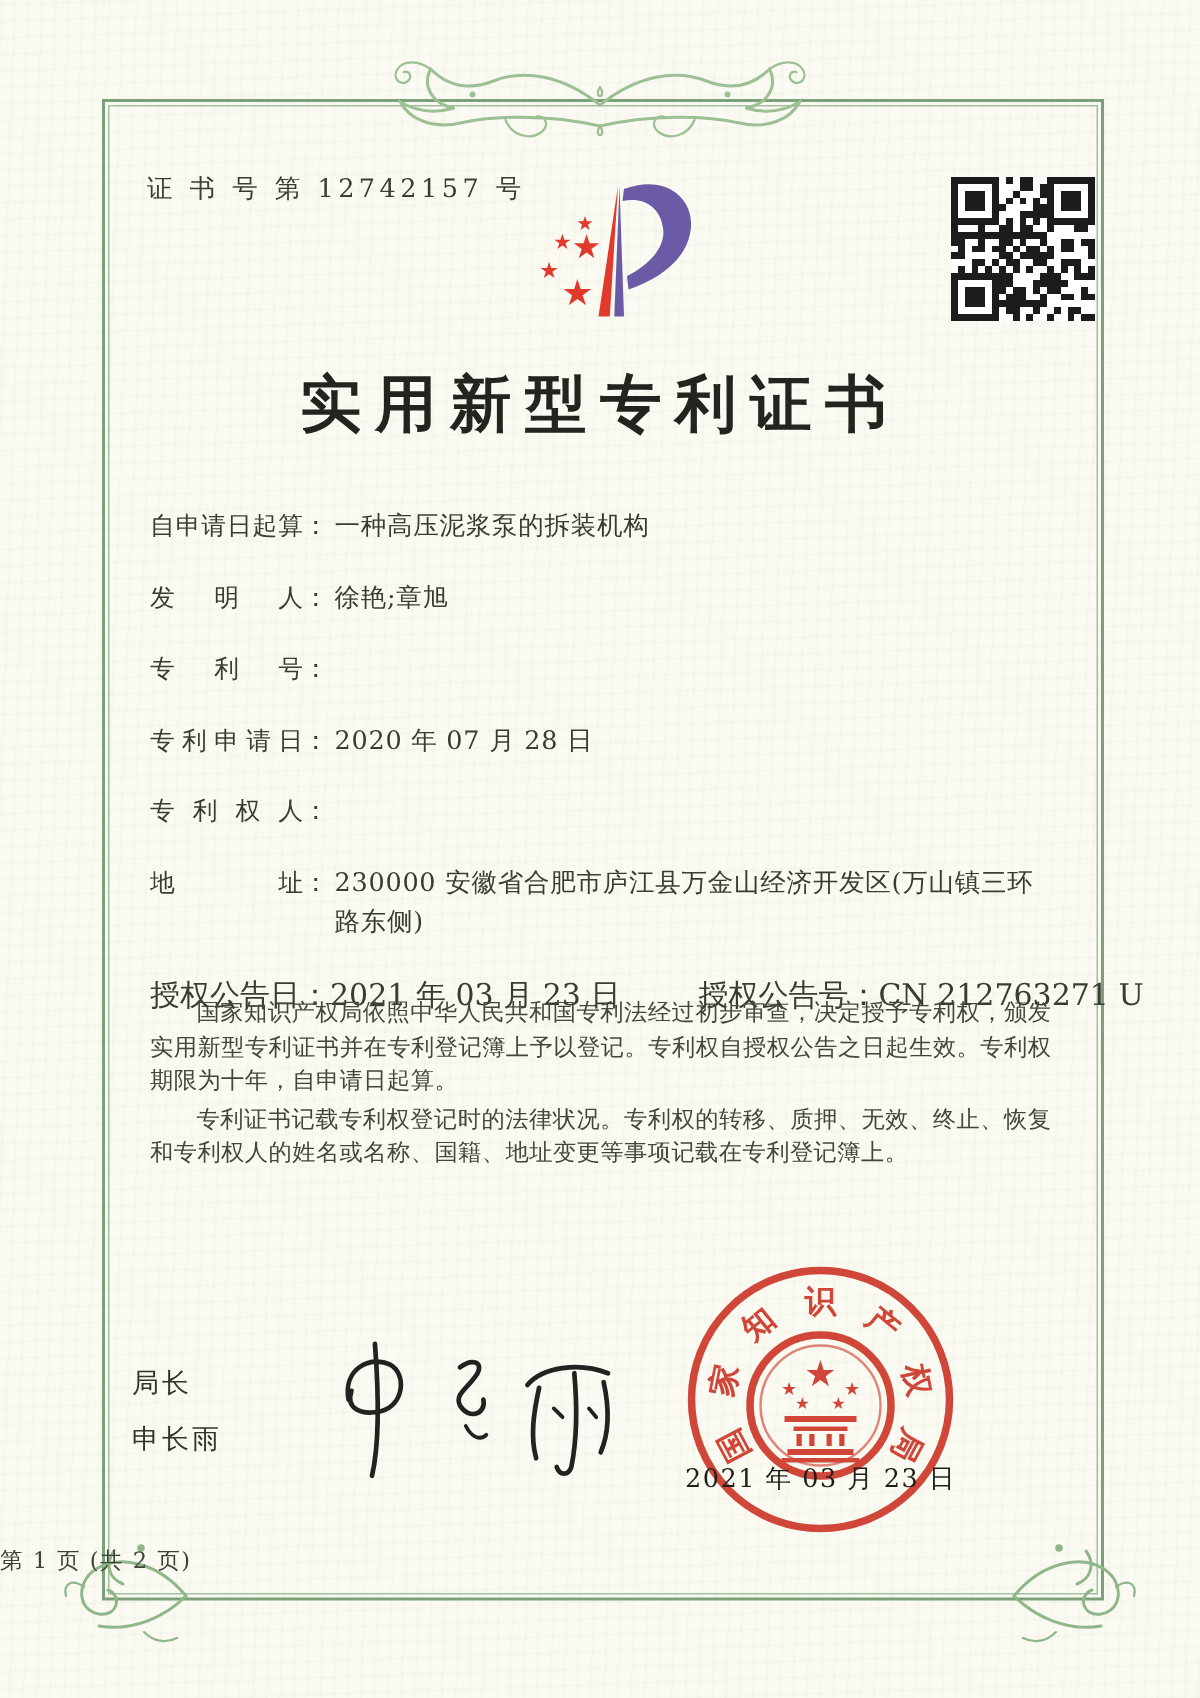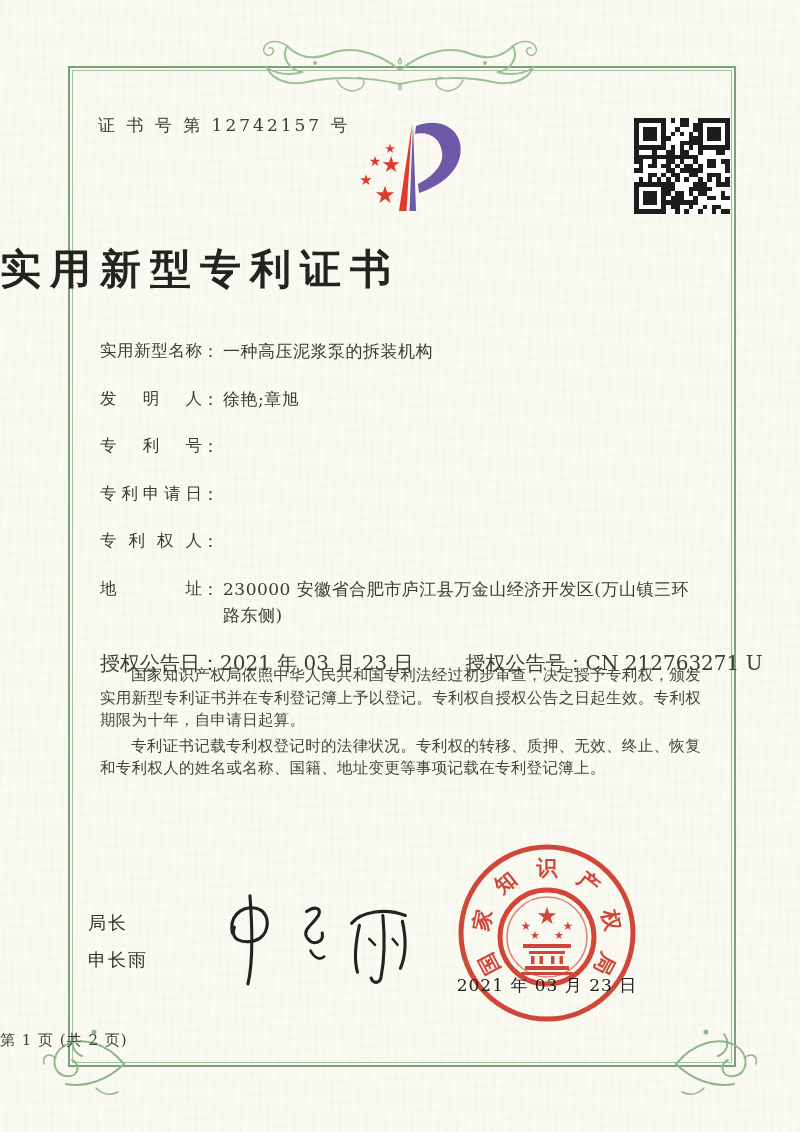--- a/index.html
+++ b/index.html
@@ -23,21 +23,21 @@
     content:"";position:absolute;inset:2px;border:1px solid #a3bfa0;
   }
   .ornament{position:absolute;pointer-events:none;}
   .cert-no{
     position:absolute;left:98px;top:114px;
     font-size:17px;letter-spacing:3px;color:#3b3b34;
   }
   .logo{position:absolute;left:338px;top:108px;}
   .qr{position:absolute;left:634px;top:118px;width:96px;height:96px;}
   .title{
-    position:absolute;left:0;right:0;top:242px;
+    position:absolute;left:0;right:0;top:242px;text-align:center;
     font-size:41px;font-weight:700;letter-spacing:9px;color:#23231f;
   }
   .fields{position:absolute;left:100px;top:338px;width:600px;color:#3b3b34;}
   .f-row{display:flex;margin-bottom:21px;line-height:26.5px;font-size:17px;}
   .f-label{
     display:inline-block;width:102px;flex:0 0 102px;
     text-align:justify;text-align-last:justify;font-size:16.5px;
   }
   .f-colon{flex:0 0 auto;}
   .f-value{flex:1 1 auto;margin-left:4px;letter-spacing:0.5px;}
@@ -285,36 +285,37 @@
       <rect x="14" y="20" width="1" height="1" fill="#1c1c1c"></rect>
       <rect x="17" y="20" width="1" height="1" fill="#1c1c1c"></rect>
       <rect x="19" y="20" width="1" height="1" fill="#1c1c1c"></rect>
       <rect x="20" y="20" width="1" height="1" fill="#1c1c1c"></rect>
     </svg>
 
   <div class="title">实用新型专利证书</div>
 
   <div class="fields">
     <div class="f-row">
-      <span class="f-label">实用新型名称</span>
+      <span class="f-label">自申请日起算</span>
         <span class="f-colon">：</span>
       <span class="f-value">一种高压泥浆泵的拆装机构</span>
     </div>
     <div class="f-row">
       <span class="f-label">发明人</span>
         <span class="f-colon">：</span>
       <span class="f-value">徐艳;章旭</span>
     </div>
     <div class="f-row">
       <span class="f-label">专利号</span>
         <span class="f-colon">：</span>
     </div>
     <div class="f-row">
       <span class="f-label">专利申请日</span>
         <span class="f-colon">：</span>
+      <span class="f-value">2020 年 07 月 28 日</span>
     </div>
     <div class="f-row">
       <span class="f-label">专利权人</span>
         <span class="f-colon">：</span>
     </div>
     <div class="f-row">
       <span class="f-label">地址</span>
         <span class="f-colon">：</span>
       <span class="f-value">230000 安徽省合肥市庐江县万金山经济开发区(万山镇三环路东侧)</span>
     </div>

